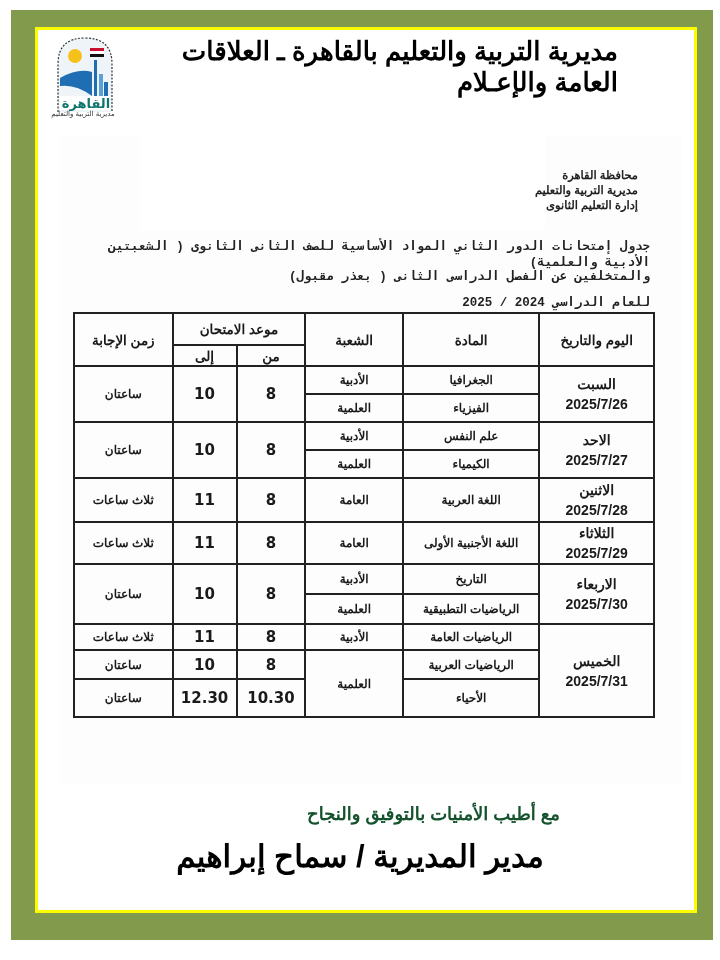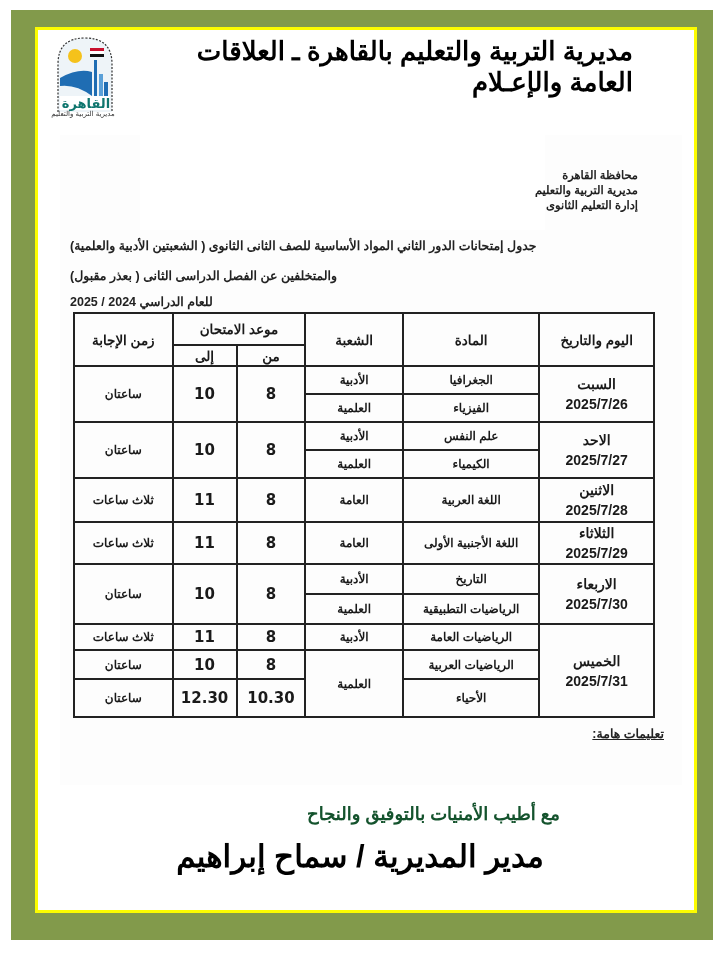--- a/index.html
+++ b/index.html
@@ -1,25 +1,25 @@
 <!DOCTYPE html>
 <html><head>
 <meta charset="utf-8">
 <style>
   html,body{margin:0;padding:0;}
   body{width:720px;height:960px;background:#ffffff;position:relative;overflow:hidden;font-family:"DejaVu Sans","Liberation Sans",sans-serif;}
   .frame{position:absolute;left:11px;top:10px;width:702px;height:930px;background:#829a4b;}
   .panel{position:absolute;left:35px;top:27px;width:656px;height:880px;background:#ffffff;border:3px solid #fcfc00;}
   .logo{position:absolute;left:48px;top:34px;width:74px;height:90px;}
   .logo-cap{position:absolute;left:36px;top:110px;width:94px;text-align:center;font-size:7px;color:#333;font-family:"DejaVu Sans",sans-serif;direction:rtl;}
-  .banner{position:absolute;left:135px;top:36px;width:498px;text-align:right;direction:rtl;font-family:"Liberation Sans",sans-serif;font-weight:bold;font-size:26px;color:#000;letter-spacing:-0.5px;}
+  .banner{position:absolute;left:120px;top:36px;width:498px;text-align:right;direction:rtl;font-family:"Liberation Sans",sans-serif;font-weight:bold;font-size:26px;color:#000;letter-spacing:-0.5px;}
   .scan{position:absolute;left:60px;top:135px;width:622px;height:650px;background:#fdfdfd;}
   .scan-gap{position:absolute;left:140px;top:135px;width:405px;height:95px;background:#ffffff;}
   .org{position:absolute;right:82px;top:168px;direction:rtl;text-align:right;font-family:"Liberation Sans",sans-serif;font-weight:bold;font-size:11.5px;line-height:15px;color:#222;}
-  .title{position:absolute;left:70px;width:580px;text-align:left;direction:rtl;font-family:Liberation Sans, sans-serif;font-weight:bold;font-size:12.5px;color:#222;}
+  .title{position:absolute;left:70px;width:580px;text-align:right;direction:rtl;font-family:Liberation Mono, monospace;font-weight:bold;font-size:12.5px;color:#222;}
   table.sched{position:absolute;left:73px;top:312px;width:582px;border-collapse:collapse;direction:rtl;font-family:"Liberation Sans",sans-serif;color:#1a1a1a;}
   table.sched td{border:2px solid #222;text-align:center;padding:0;font-size:12px;font-weight:bold;}
   table.sched td.hd{font-size:13.5px;}
   table.sched td.day{font-size:14px;line-height:20px;}
   table.sched td.num{font-size:15px;font-family:"DejaVu Sans",sans-serif;}
   .notes{position:absolute;right:56px;top:726px;width:560px;direction:rtl;text-align:right;font-family:"Liberation Sans",sans-serif;font-weight:bold;color:#222;}
   .notes-h{font-size:12.5px;text-decoration:underline;}
   .notes ul{margin:0;padding:0 30px 0 0;font-size:11.5px;line-height:14px;}
   .wish{position:absolute;left:160px;top:803px;width:400px;direction:rtl;font-family:"Liberation Sans",sans-serif;font-weight:bold;font-size:18px;color:#14532d;}
   .sign{position:absolute;left:160px;top:838px;width:400px;text-align:center;direction:rtl;font-family:"Liberation Sans",sans-serif;font-weight:bold;font-size:31px;color:#000;}
@@ -175,17 +175,16 @@
   <tr style="height:38px;">
     <td>الأحياء</td>
     <td class="num">10.30</td>
     <td class="num">12.30</td>
     <td>ساعتان</td>
   </tr>
 </tbody>
   </table>
 
 <div class="notes">
-  <div class="notes-h">تعليمات هامة:</div>
 </div>
 
 <div class="wish">مع أطيب الأمنيات بالتوفيق والنجاح</div>
 <div class="sign">مدير المديرية / سماح إبراهيم</div>
 
 </body></html>

